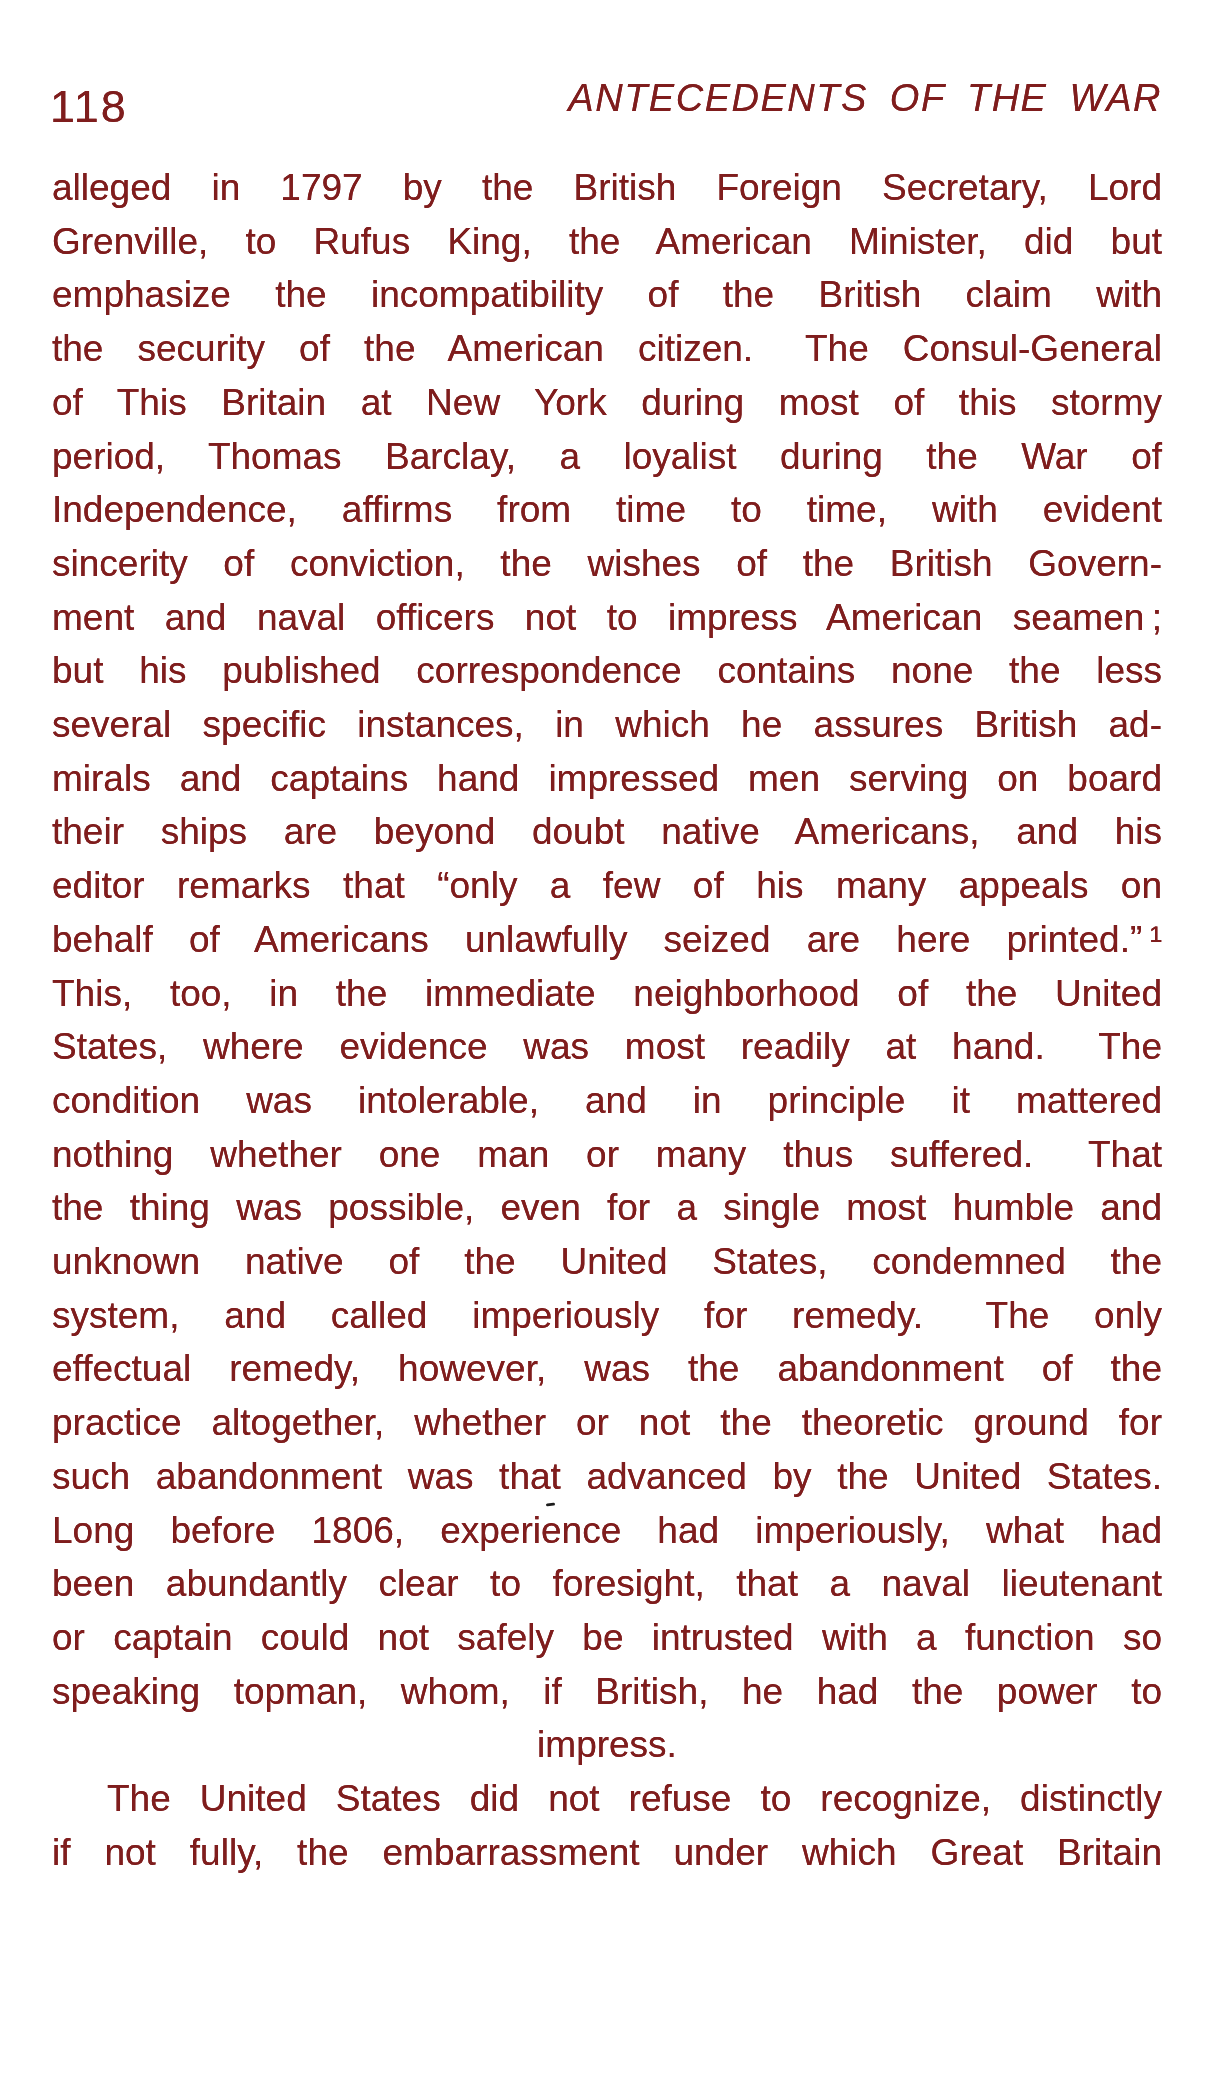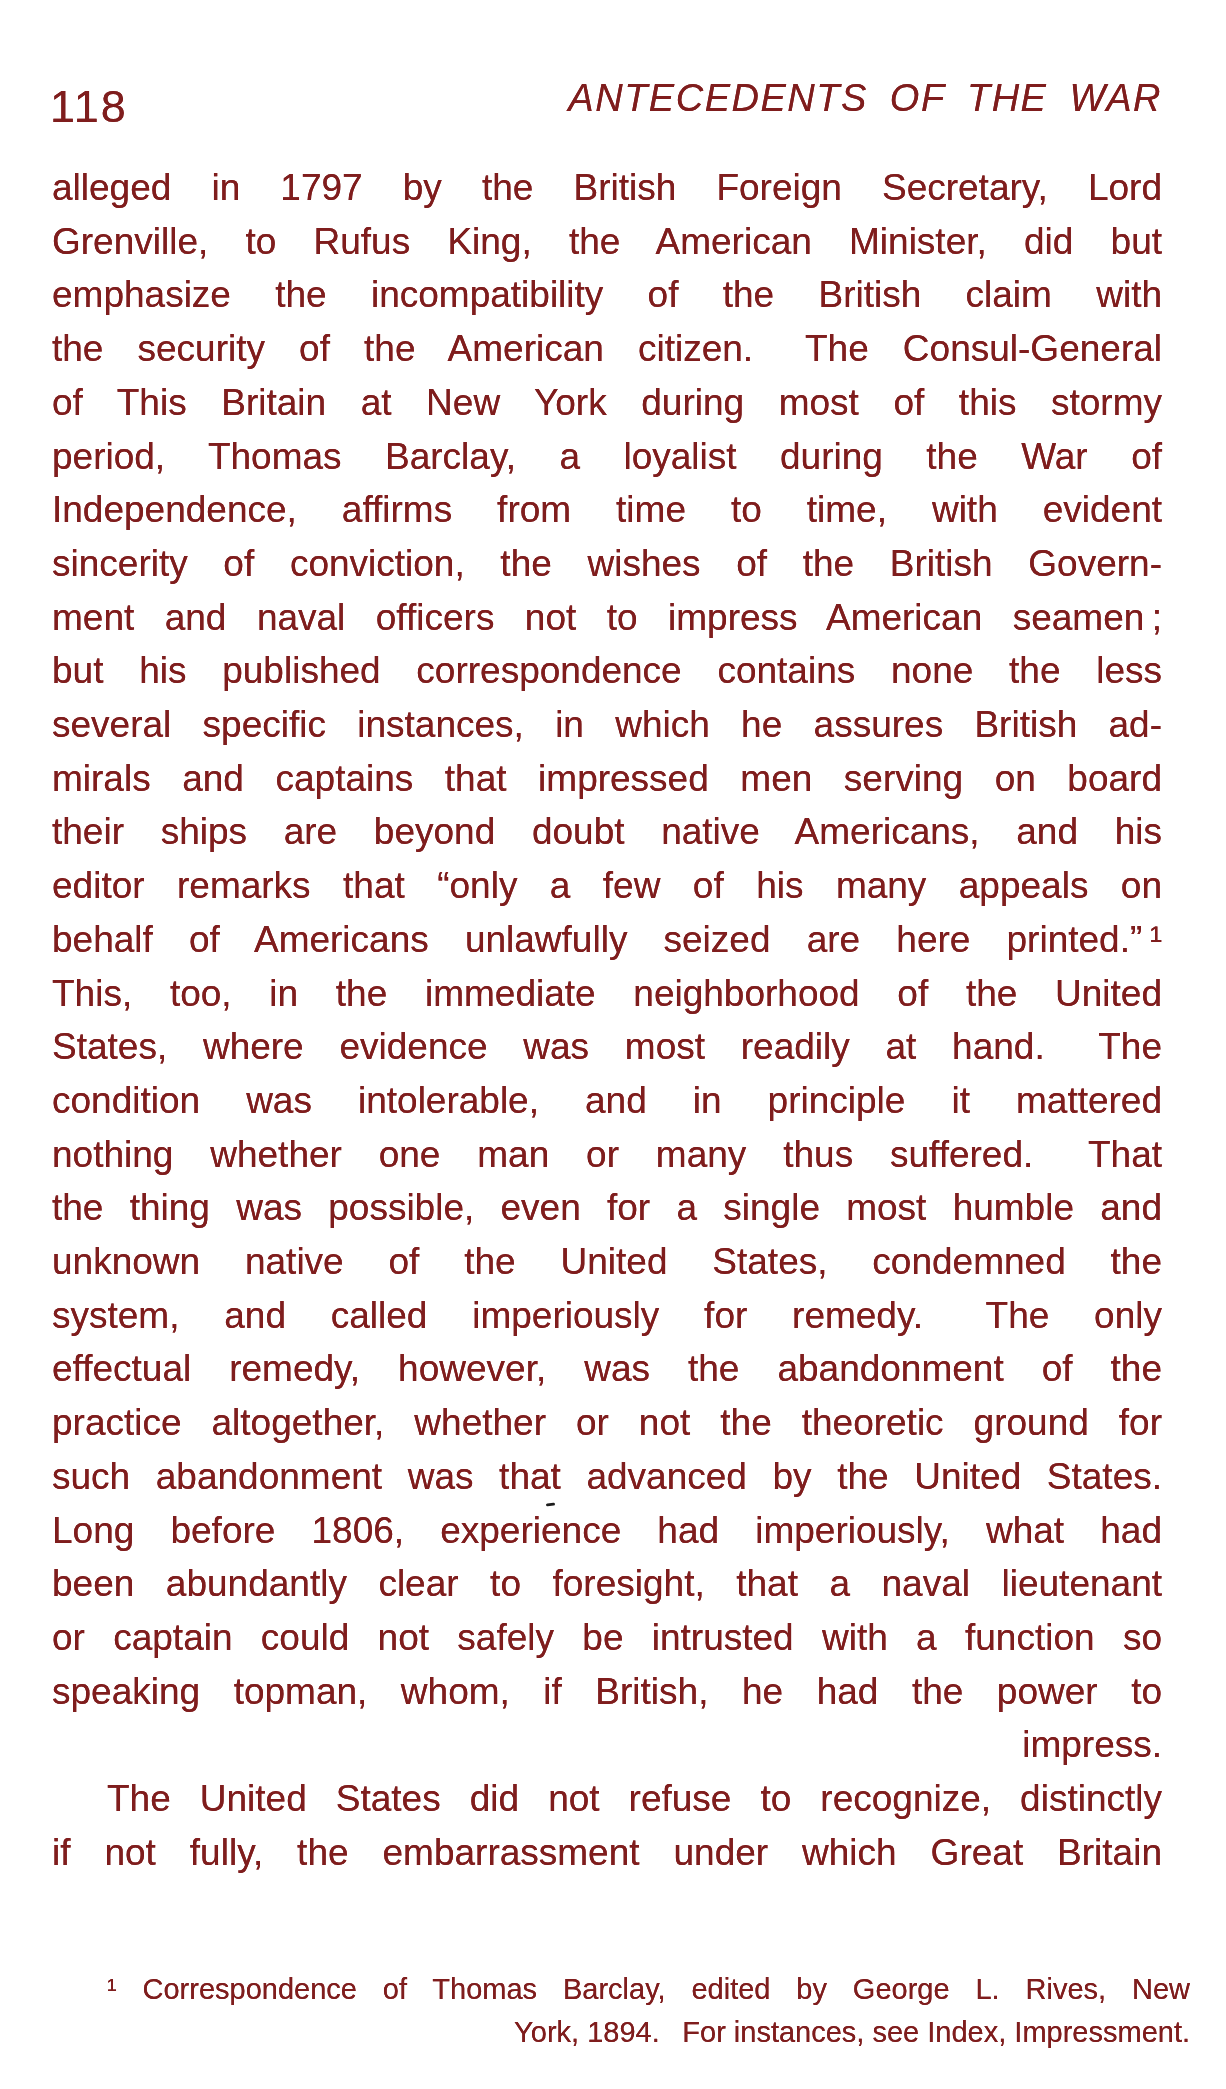--- a/index.html
+++ b/index.html
@@ -41,21 +41,21 @@
     top: 161px;
     width: 1110px;
     font-size: 37px;
     line-height: 53.7px;
   }
   .ln {
     text-align: justify;
     text-align-last: justify;
   }
   .ln.end {
-    text-align: right;
+    text-align: center;
     text-align-last: auto;
   }
   .ln.ind { text-indent: 55px; }
 
   .fnote {
     position: absolute;
     left: 52px;
     top: 1968px;
     width: 1138px;
     font-size: 29px;
@@ -86,21 +86,21 @@
     <div class="ln">Grenville, to Rufus King, the American Minister, did but</div>
     <div class="ln">emphasize the incompatibility of the British claim with</div>
     <div class="ln">the security of the American citizen.  The Consul-General</div>
     <div class="ln">of This Britain at New York during most of this stormy</div>
     <div class="ln">period, Thomas Barclay, a loyalist during the War of</div>
     <div class="ln">Independence, affirms from time to time, with evident</div>
     <div class="ln">sincerity of conviction, the wishes of the British Govern-</div>
     <div class="ln">ment and naval officers not to impress American seamen ;</div>
     <div class="ln">but his published correspondence contains none the less</div>
     <div class="ln">several specific instances, in which he assures British ad-</div>
-    <div class="ln">mirals and captains that impressed men serving on board</div>
+    <div class="ln">mirals and captains hand impressed men serving on board</div>
     <div class="ln">their ships are beyond doubt native Americans, and his</div>
     <div class="ln">editor remarks that “only a few of his many appeals on</div>
     <div class="ln">behalf of Americans unlawfully seized are here printed.” ¹</div>
     <div class="ln">This, too, in the immediate neighborhood of the United</div>
     <div class="ln">States, where evidence was most readily at hand.  The</div>
     <div class="ln">condition was intolerable, and in principle it mattered</div>
     <div class="ln">nothing whether one man or many thus suffered.  That</div>
     <div class="ln">the thing was possible, even for a single most humble and</div>
     <div class="ln">unknown native of the United States, condemned the</div>
     <div class="ln">system, and called imperiously for remedy.  The only</div>
@@ -109,20 +109,16 @@
     <div class="ln">such abandonment was that advanced by the United States.</div>
     <div class="ln">Long before 1806, experience had imperiously, what had</div>
     <div class="ln">been abundantly clear to foresight, that a naval lieutenant</div>
     <div class="ln">or captain could not safely be intrusted with a function so</div>
     <div class="ln">speaking topman, whom, if British, he had the power to</div>
     <div class="ln end">impress.</div>
     <div class="ln ind">The United States did not refuse to recognize, distinctly</div>
     <div class="ln">if not fully, the embarrassment under which Great Britain</div>
   </div>
 
-  <div class="fnote">
-    <div class="ln ind">¹ Correspondence of Thomas Barclay, edited by George L. Rives, New</div>
-    <div class="ln end">York, 1894.  For instances, see Index, Impressment.</div>
-  </div>
 
   <div class="speck"></div>
 
 </div>
 
 </body></html>

